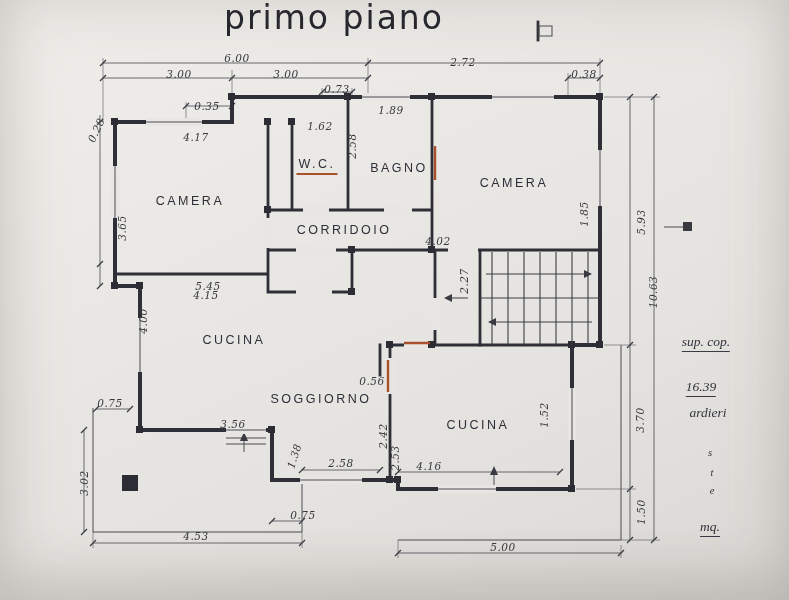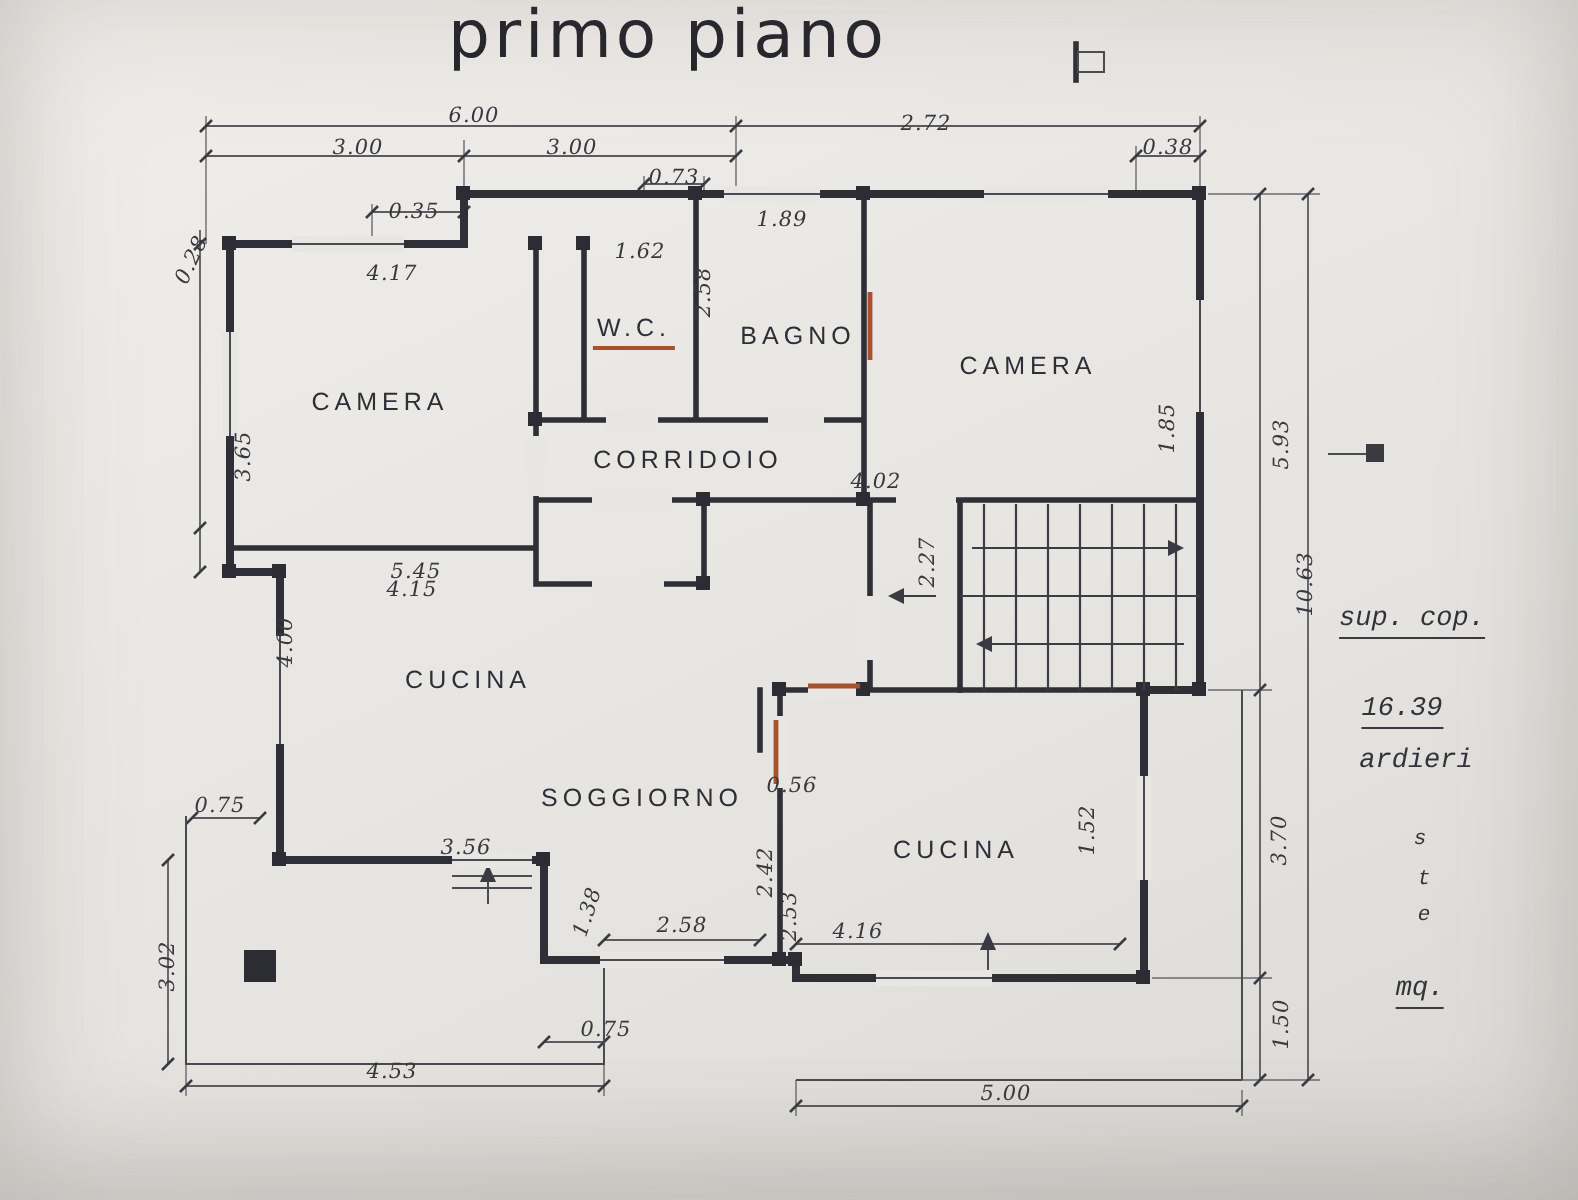--- a/index.html
+++ b/index.html
@@ -16,21 +16,21 @@
     position:absolute;left:334px;top:17px;transform:translate(-50%,-50%);
     font-size:33px;letter-spacing:2px;color:#23232b;white-space:nowrap;
     font-family:"DejaVu Sans",sans-serif;
   }
   svg.plan{position:absolute;inset:0;}
   .labels{position:absolute;inset:0;pointer-events:none;}
   .lbl{position:absolute;transform:translate(-50%,-50%);white-space:nowrap;color:#30303a;}
   .room{font-size:12.5px;letter-spacing:2.5px;color:#2e2e38;}
   .room.accent{border-bottom:2px solid var(--accent,#a8512c);padding:0 2px 2px;}
   .dim{font-size:10.5px;font-style:italic;font-family:"DejaVu Serif",serif;color:#38383f;letter-spacing:.5px;}
-  .note{font-size:13.5px;font-style:italic;font-family:Liberation Mono, monospace;color:#33333b;}
+  .note{font-size:13.5px;font-style:italic;font-family:Liberation Serif, serif;color:#33333b;margin-top:32px;}
   .note.underline{border-bottom:1.5px solid #3a3a42;padding-bottom:1px;}
   .note.small{font-size:10.5px;}
   
   .sw-ext{stroke:var(--ink,#2f2f37);stroke-width:4;fill:none;stroke-linecap:square;}
   .sw-int{stroke:var(--ink,#2f2f37);stroke-width:2.8;fill:none;stroke-linecap:square;}
   .sw-stair{stroke:#3c3c44;stroke-width:1.1;fill:none;}
   .sw-thin{stroke:#4a4a52;stroke-width:1;fill:none;}
   .sw-dim{stroke:#5a5a60;stroke-width:.9;fill:none;}
   .sw-ext2{stroke:#6a6a70;stroke-width:.7;fill:none;}
   .sw-tick{stroke:#3a3a42;stroke-width:1.3;fill:none;}
@@ -176,21 +176,21 @@
       <div class="lbl dim" style="left: 122px; top: 228px; transform: translate(-50%, -50%) rotate(-90deg);">3.65</div>
       <div class="lbl dim" style="left: 206px; top: 281px; transform: translate(-50%, -50%); margin-top: 14px;">4.15</div>
       <div class="lbl dim" style="left: 208px; top: 286px; transform: translate(-50%, -50%);">5.45</div>
       <div class="lbl dim" style="left: 143px; top: 321px; transform: translate(-50%, -50%) rotate(-90deg);">4.00</div>
       <div class="lbl dim" style="left: 438px; top: 241px; transform: translate(-50%, -50%);">4.02</div>
       <div class="lbl dim" style="left: 464px; top: 281px; transform: translate(-50%, -50%) rotate(-90deg);">2.27</div>
       <div class="lbl dim" style="left: 584px; top: 214px; transform: translate(-50%, -50%) rotate(-90deg);">1.85</div>
       <div class="lbl dim" style="left: 641px; top: 222px; transform: translate(-50%, -50%) rotate(-90deg);">5.93</div>
       <div class="lbl dim" style="left: 653px; top: 292px; transform: translate(-50%, -50%) rotate(-90deg);">10.63</div>
       <div class="lbl dim" style="left: 640px; top: 420px; transform: translate(-50%, -50%) rotate(-90deg);">3.70</div>
-      <div class="lbl dim" style="left: 396px; top: 381px; transform: translate(-50%, -50%); margin-top: 12px;">0.56</div>
+      <div class="lbl dim" style="left: 372px; top: 381px; transform: translate(-50%, -50%);">0.56</div>
       <div class="lbl dim" style="left: 233px; top: 424px; transform: translate(-50%, -50%);">3.56</div>
       <div class="lbl dim" style="left: 110px; top: 403px; transform: translate(-50%, -50%);">0.75</div>
       <div class="lbl dim" style="left: 294px; top: 456px; transform: translate(-50%, -50%) rotate(-72deg);">1.38</div>
       <div class="lbl dim" style="left: 341px; top: 463px; transform: translate(-50%, -50%);">2.58</div>
       <div class="lbl dim" style="left: 383px; top: 436px; transform: translate(-50%, -50%) rotate(-90deg);">2.42</div>
       <div class="lbl dim" style="left: 395px; top: 458px; transform: translate(-50%, -50%) rotate(-90deg);">2.53</div>
       <div class="lbl dim" style="left: 429px; top: 466px; transform: translate(-50%, -50%);">4.16</div>
       <div class="lbl dim" style="left: 544px; top: 415px; transform: translate(-50%, -50%) rotate(-90deg);">1.52</div>
       <div class="lbl dim" style="left: 303px; top: 515px; transform: translate(-50%, -50%);">0.75</div>
       <div class="lbl dim" style="left: 196px; top: 536px; transform: translate(-50%, -50%);">4.53</div>

